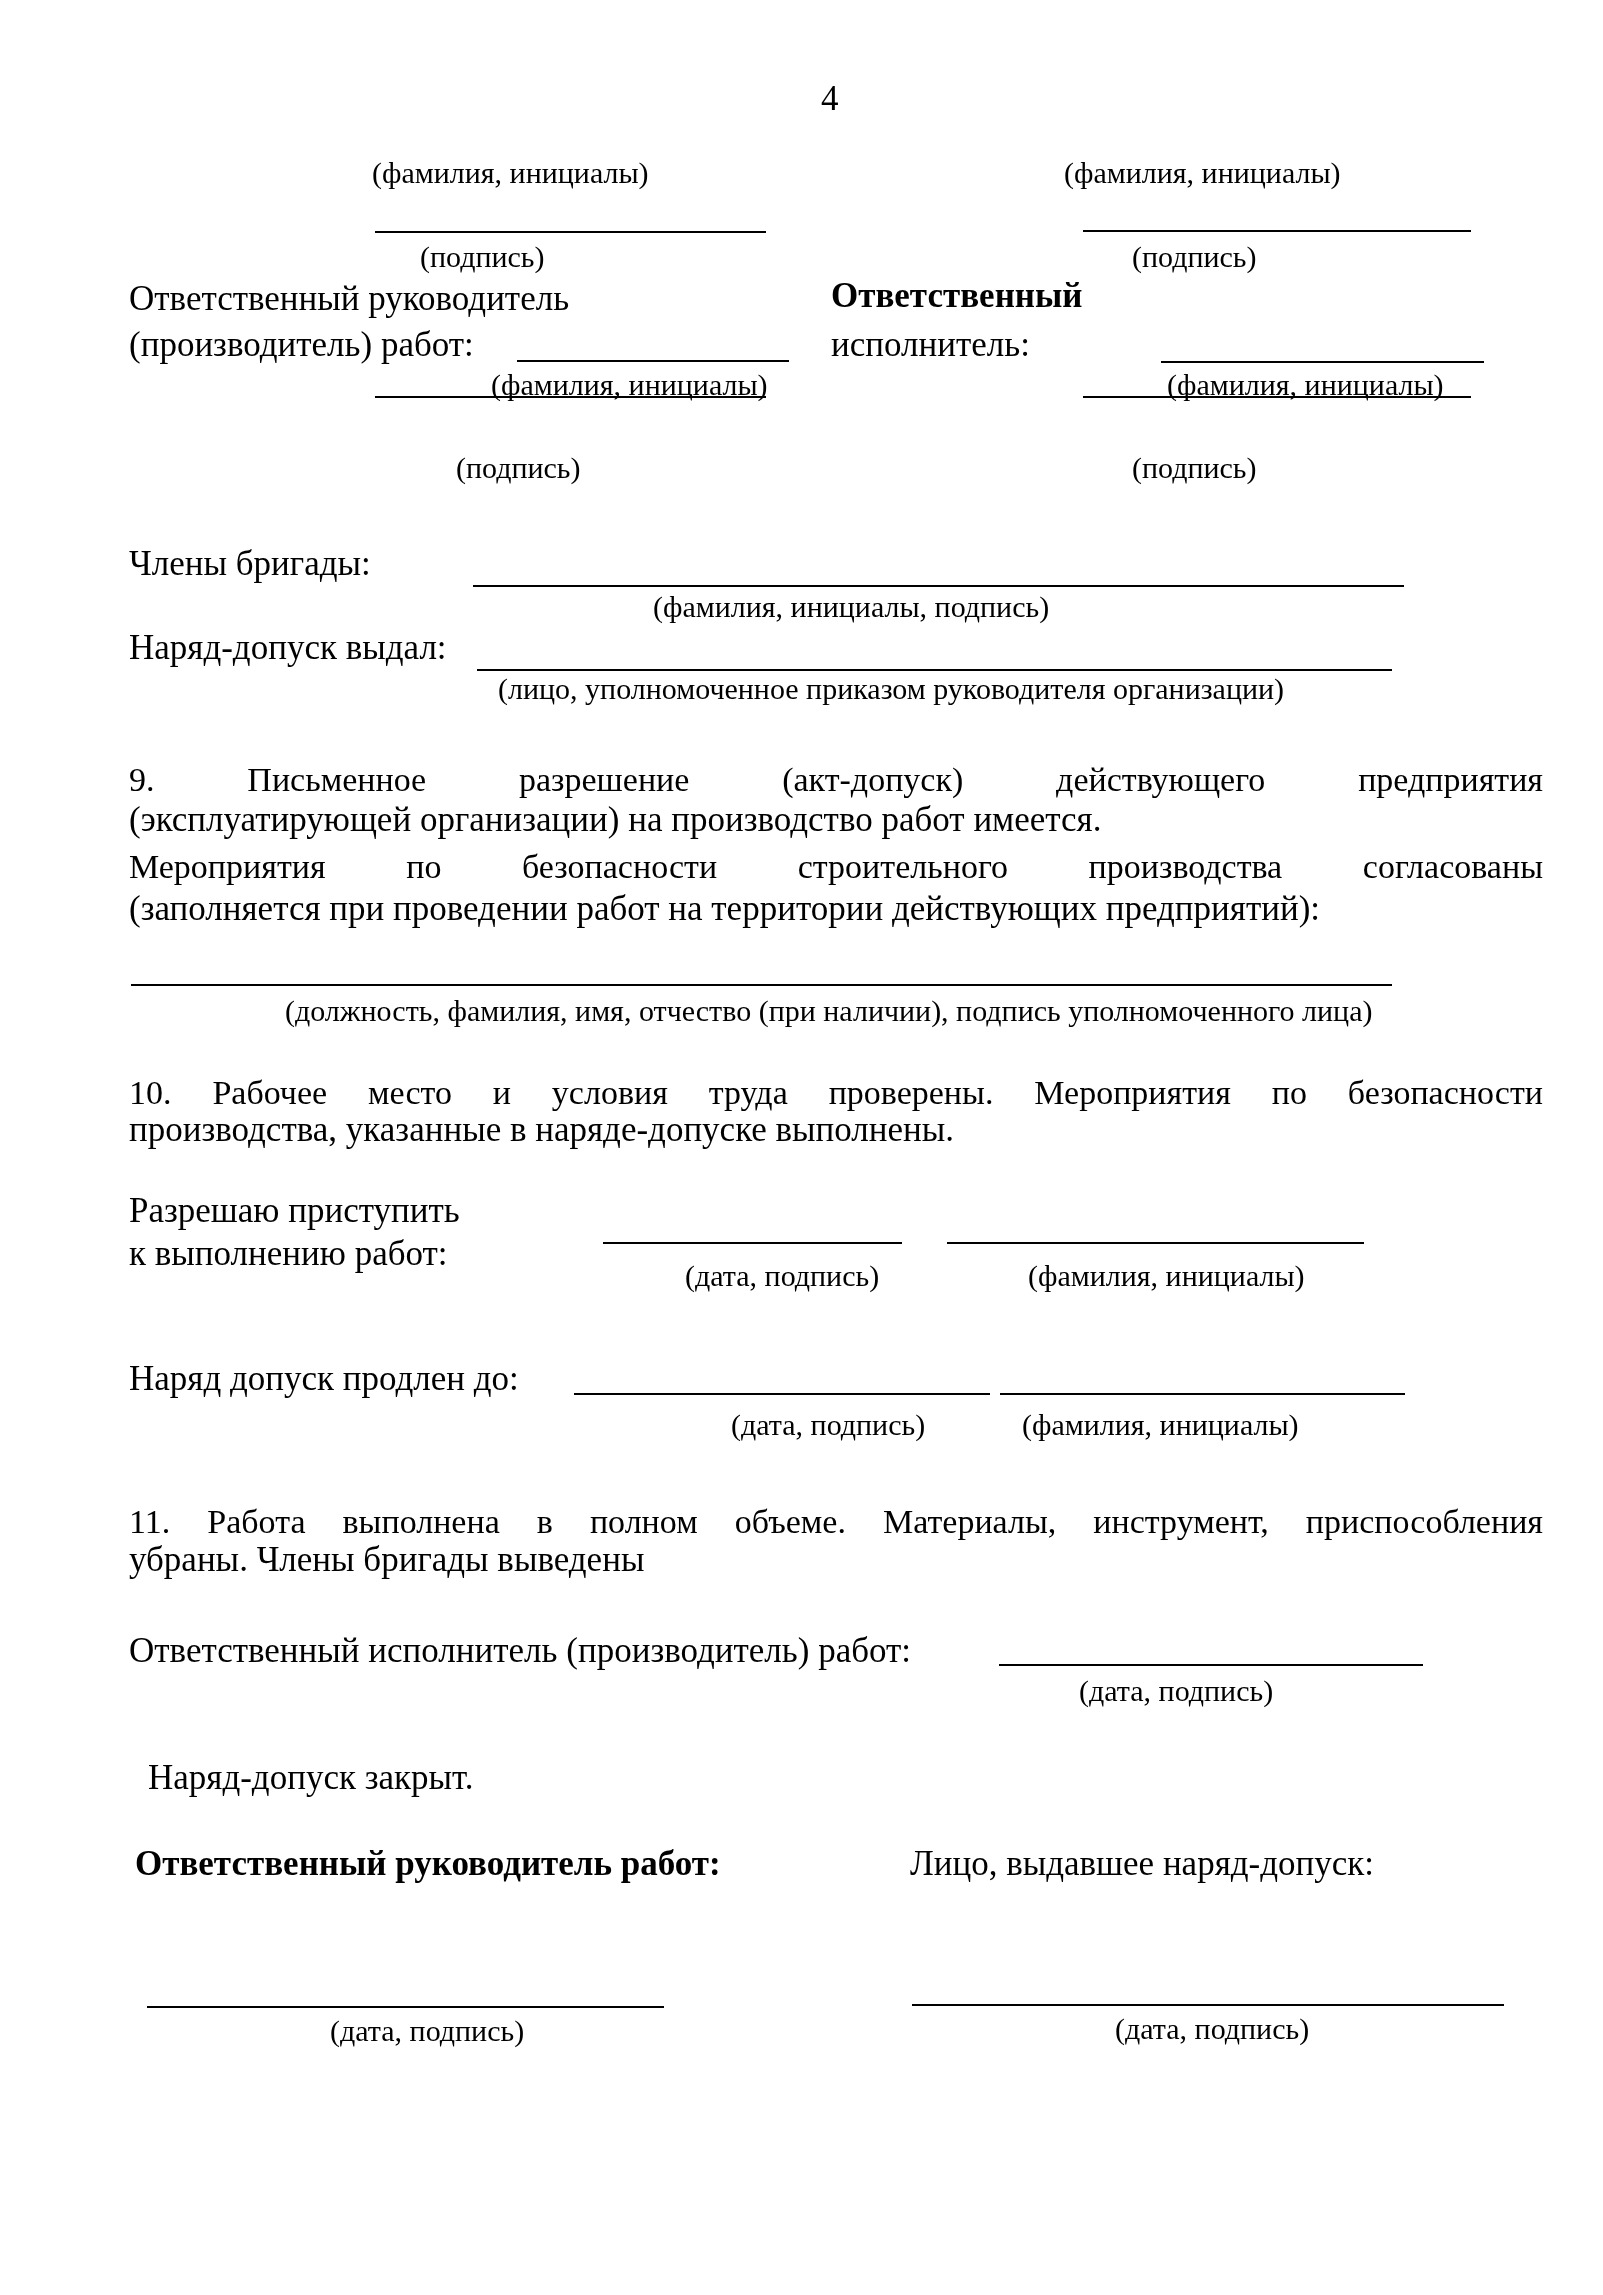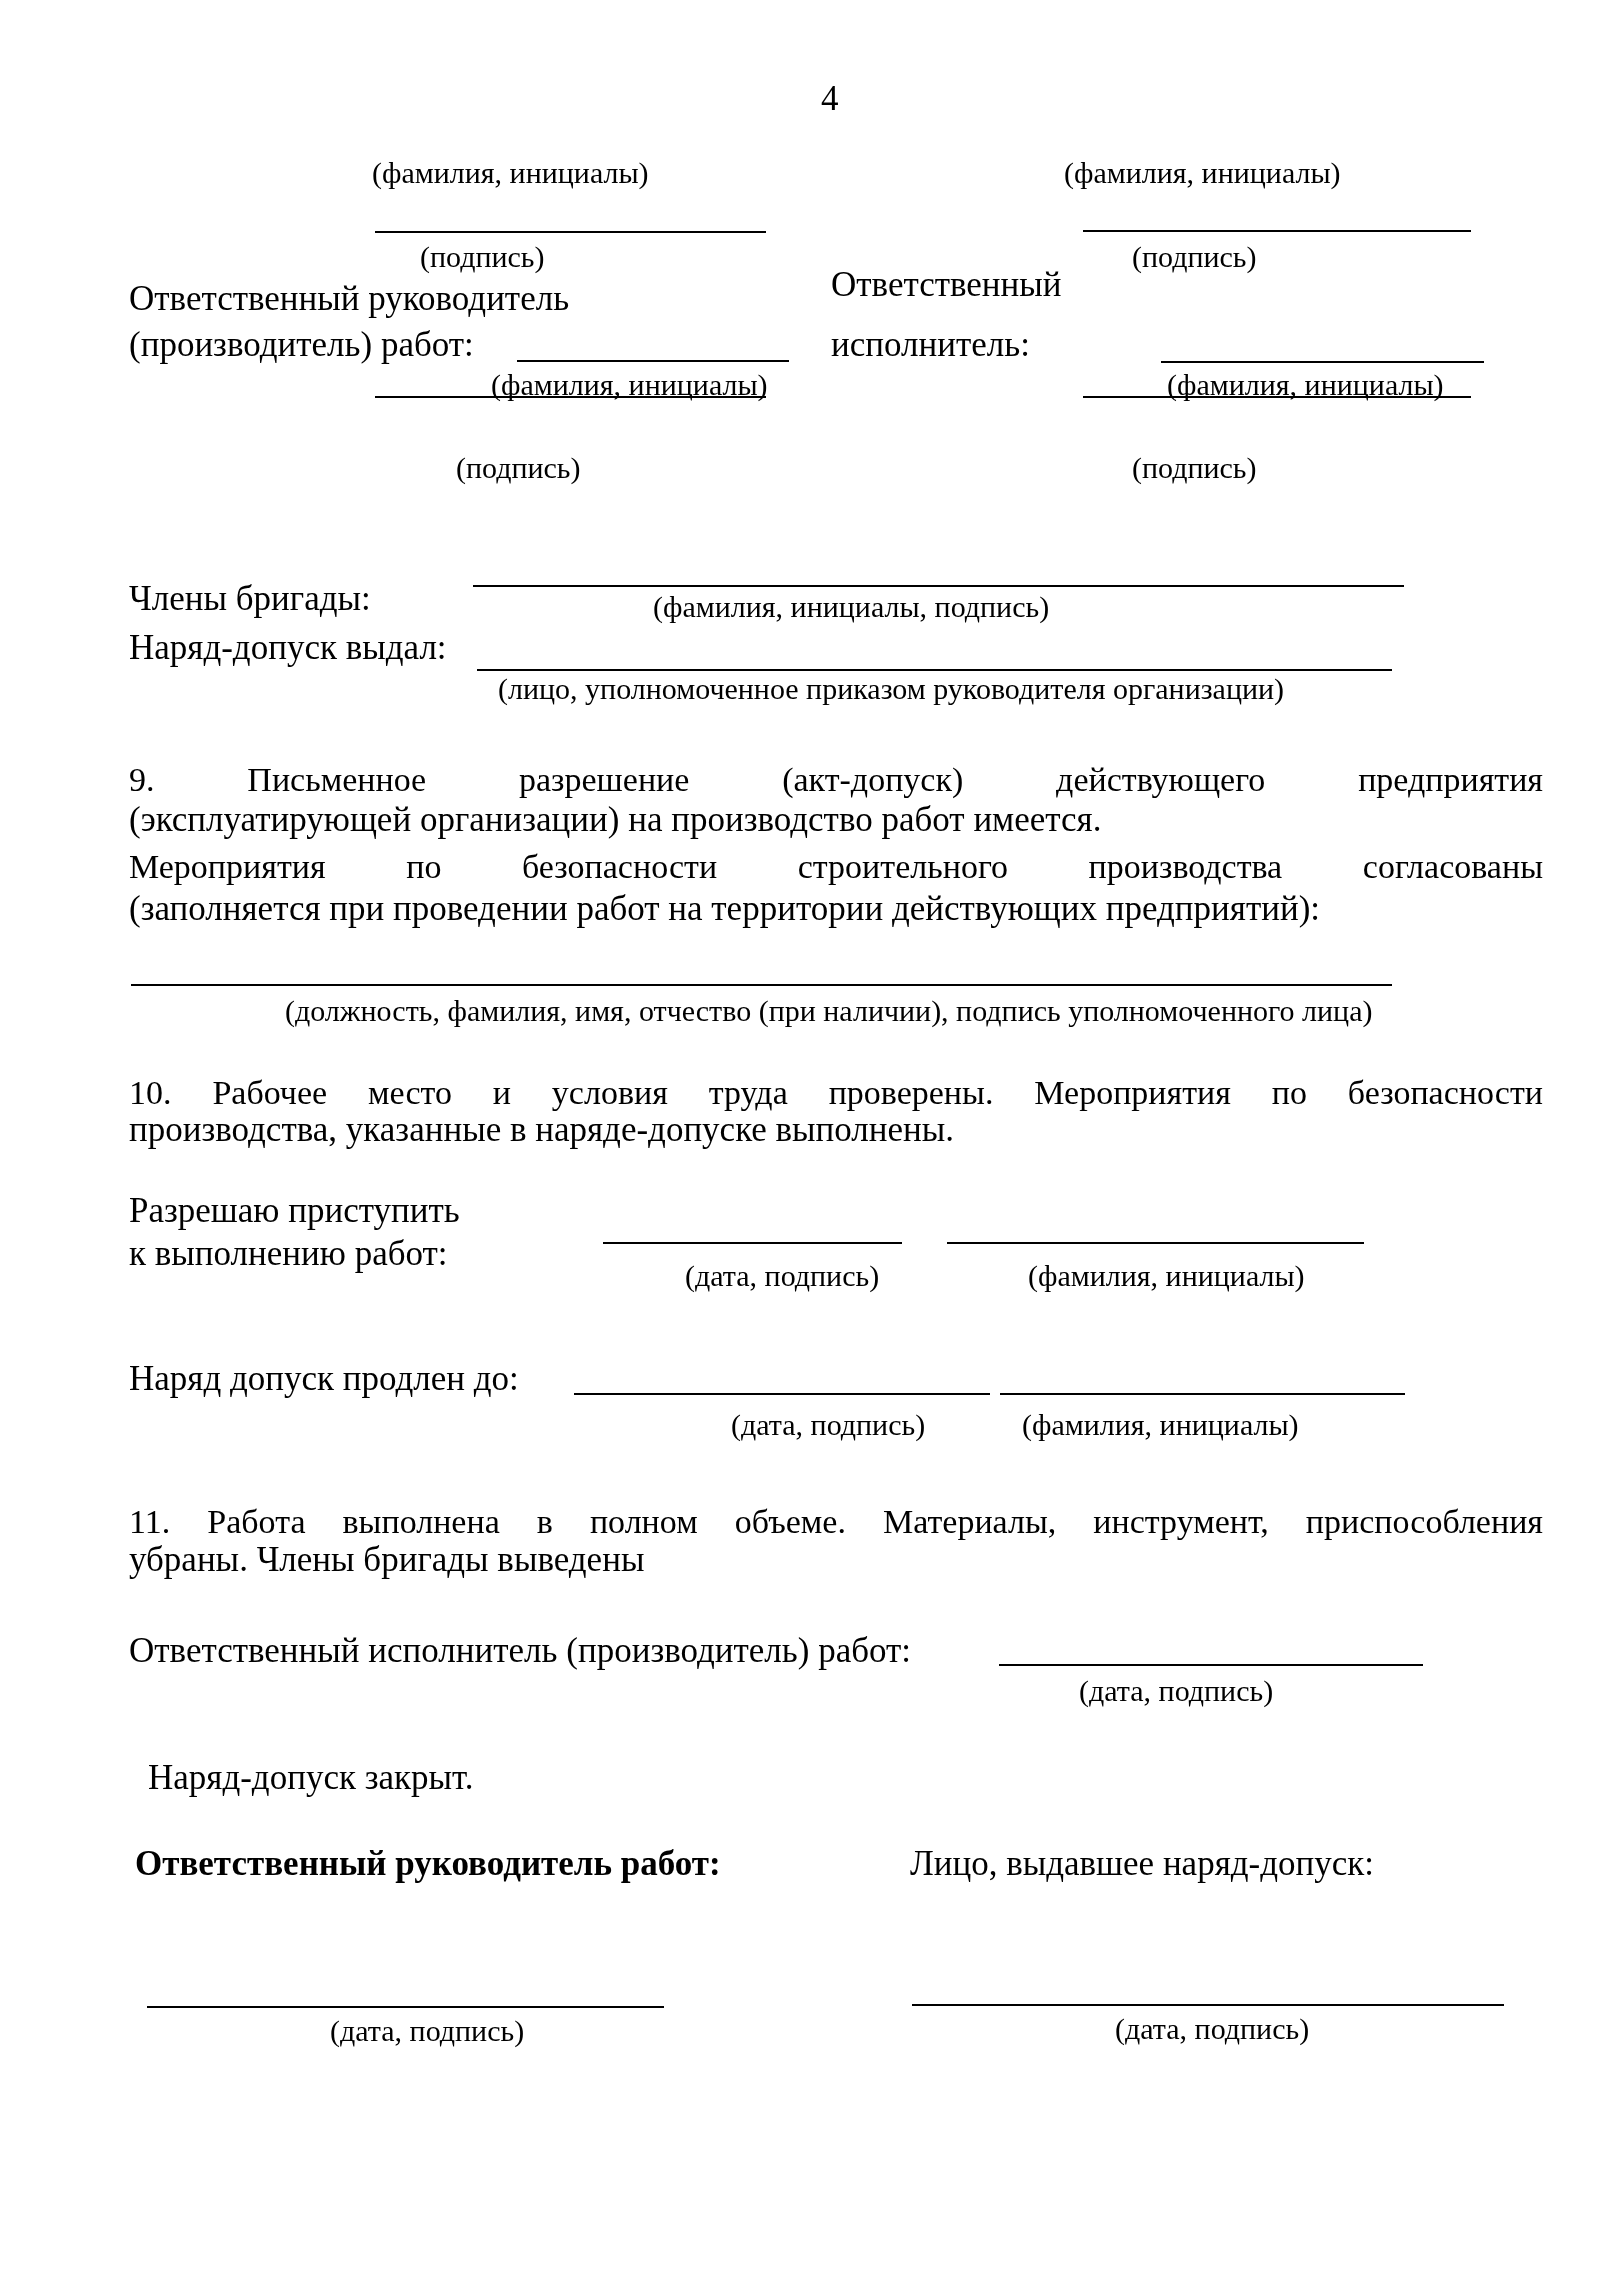--- a/index.html
+++ b/index.html
@@ -31,28 +31,28 @@
 <div class="line" style="left:1083px; top:230px; width:388px;"></div>
 <div class="abs cap" style="left:1132px; top:242px;">(подпись)</div>
 
 <div class="abs main" style="left:129px; top:281px;">Ответственный руководитель</div>
 <div class="abs main" style="left:129px; top:327px;">(производитель) работ:</div>
 <div class="line" style="left:517px; top:360px; width:272px;"></div>
 <div class="abs cap" style="left:491px; top:370px;">(фамилия, инициалы)</div>
 <div class="line" style="left:375px; top:396px; width:391px;"></div>
 <div class="abs cap" style="left:456px; top:453px;">(подпись)</div>
 
-<div class="abs main" style="left:831px; top:267px;">Ответственный</div>
+<div class="abs main" style="left:831px; top:278px;font-weight:bold;">Ответственный</div>
 <div class="abs main" style="left:831px; top:327px;text-align:center;">исполнитель:</div>
 <div class="line" style="left:1161px; top:361px; width:323px;"></div>
 <div class="abs cap" style="left:1167px; top:370px;">(фамилия, инициалы)</div>
 <div class="line" style="left:1083px; top:396px; width:388px;"></div>
 <div class="abs cap" style="left:1132px; top:453px;">(подпись)</div>
 
-<div class="abs main" style="left:129px; top:546px;margin-top:35px;">Члены бригады:</div>
+<div class="abs main" style="left:129px; top:546px;">Члены бригады:</div>
 <div class="line" style="left:473px; top:585px; width:931px;"></div>
 <div class="abs cap" style="left:653px; top:592px;">(фамилия, инициалы, подпись)</div>
 
 <div class="abs main" style="left:129px; top:630px;">Наряд-допуск выдал:</div>
 <div class="line" style="left:477px; top:669px; width:915px;"></div>
 <div class="abs cap" style="left:498px; top:674px;">(лицо, уполномоченное приказом руководителя организации)</div>
 
 <div class="just" style="top:757px;">9. Письменное разрешение (акт-допуск) действующего предприятия</div>
 <div class="abs main" style="left:129px; top:802px;">(эксплуатирующей организации) на производство работ имеется.</div>
 <div class="just" style="top:844px;">Мероприятия по безопасности строительного производства согласованы</div>

